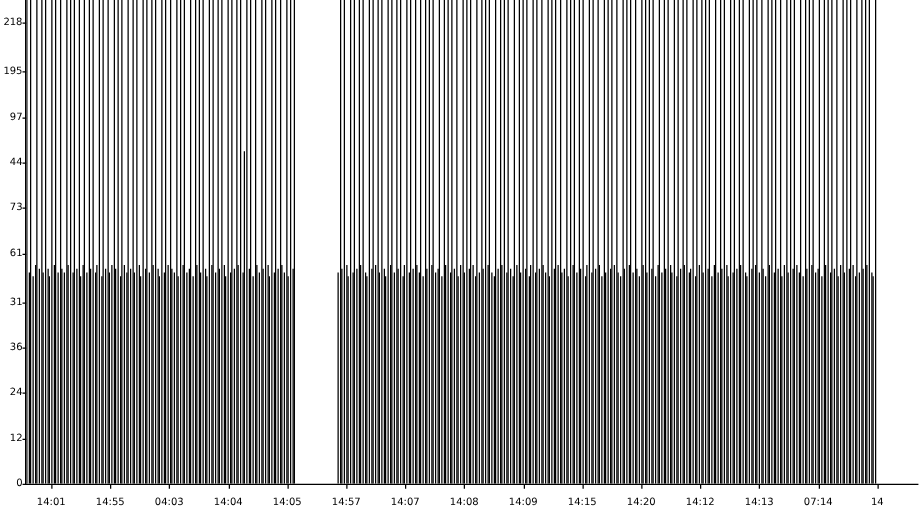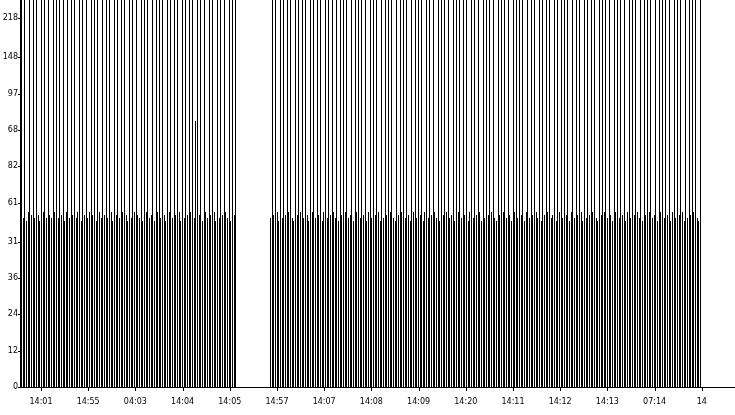--- a/index.html
+++ b/index.html
@@ -498,27 +498,27 @@
       <div class="y-tick-label" style="top: 346.719px;">12</div>
       <div class="y-tick-mark" style="top: 350.719px;"></div>
       <div class="y-tick-label" style="top: 310.438px;">24</div>
       <div class="y-tick-mark" style="top: 314.438px;"></div>
       <div class="y-tick-label" style="top: 274.156px;">36</div>
       <div class="y-tick-mark" style="top: 278.156px;"></div>
       <div class="y-tick-label" style="top: 237.875px;">31</div>
       <div class="y-tick-mark" style="top: 241.875px;"></div>
       <div class="y-tick-label" style="top: 198.57px;">61</div>
       <div class="y-tick-mark" style="top: 202.57px;"></div>
-      <div class="y-tick-label" style="top: 162.289px;">82</div>
+      <div class="y-tick-label" style="top: 162.289px;">73</div>
       <div class="y-tick-mark" style="top: 166.289px;"></div>
-      <div class="y-tick-label" style="top: 126.008px;">68</div>
+      <div class="y-tick-label" style="top: 126.008px;">44</div>
       <div class="y-tick-mark" style="top: 130.008px;"></div>
       <div class="y-tick-label" style="top: 89.7266px;">97</div>
       <div class="y-tick-mark" style="top: 93.7266px;"></div>
-      <div class="y-tick-label" style="top: 53.4453px;">148</div>
+      <div class="y-tick-label" style="top: 53.4453px;">195</div>
       <div class="y-tick-mark" style="top: 57.4453px;"></div>
       <div class="y-tick-label" style="top: 14.1406px;">218</div>
       <div class="y-tick-mark" style="top: 18.1406px;"></div>
     </div>
   <div id="x-ticks">
       <div class="x-tick-label" style="left: 41px;">14:01</div>
       <div class="x-tick-mark" style="left: 41px;"></div>
       <div class="x-tick-label" style="left: 88.2px;">14:55</div>
       <div class="x-tick-mark" style="left: 88.2px;"></div>
       <div class="x-tick-label" style="left: 135.4px;">04:03</div>
@@ -528,23 +528,23 @@
       <div class="x-tick-label" style="left: 229.8px;">14:05</div>
       <div class="x-tick-mark" style="left: 229.8px;"></div>
       <div class="x-tick-label" style="left: 277px;">14:57</div>
       <div class="x-tick-mark" style="left: 277px;"></div>
       <div class="x-tick-label" style="left: 324.2px;">14:07</div>
       <div class="x-tick-mark" style="left: 324.2px;"></div>
       <div class="x-tick-label" style="left: 371.4px;">14:08</div>
       <div class="x-tick-mark" style="left: 371.4px;"></div>
       <div class="x-tick-label" style="left: 418.6px;">14:09</div>
       <div class="x-tick-mark" style="left: 418.6px;"></div>
-      <div class="x-tick-label" style="left: 465.8px;">14:20</div>
+      <div class="x-tick-label" style="left: 465.8px;">14:15</div>
       <div class="x-tick-mark" style="left: 465.8px;"></div>
-      <div class="x-tick-label" style="left: 513px;">14:11</div>
+      <div class="x-tick-label" style="left: 513px;">14:20</div>
       <div class="x-tick-mark" style="left: 513px;"></div>
       <div class="x-tick-label" style="left: 560.2px;">14:12</div>
       <div class="x-tick-mark" style="left: 560.2px;"></div>
       <div class="x-tick-label" style="left: 607.4px; text-align: center;">14:13</div>
       <div class="x-tick-mark" style="left: 607.4px;"></div>
       <div class="x-tick-label" style="left: 654.6px;">07:14</div>
       <div class="x-tick-mark" style="left: 654.6px;"></div>
       <div class="x-tick-label" style="left: 701.8px;">14</div>
       <div class="x-tick-mark" style="left: 701.8px;"></div>
     </div>

